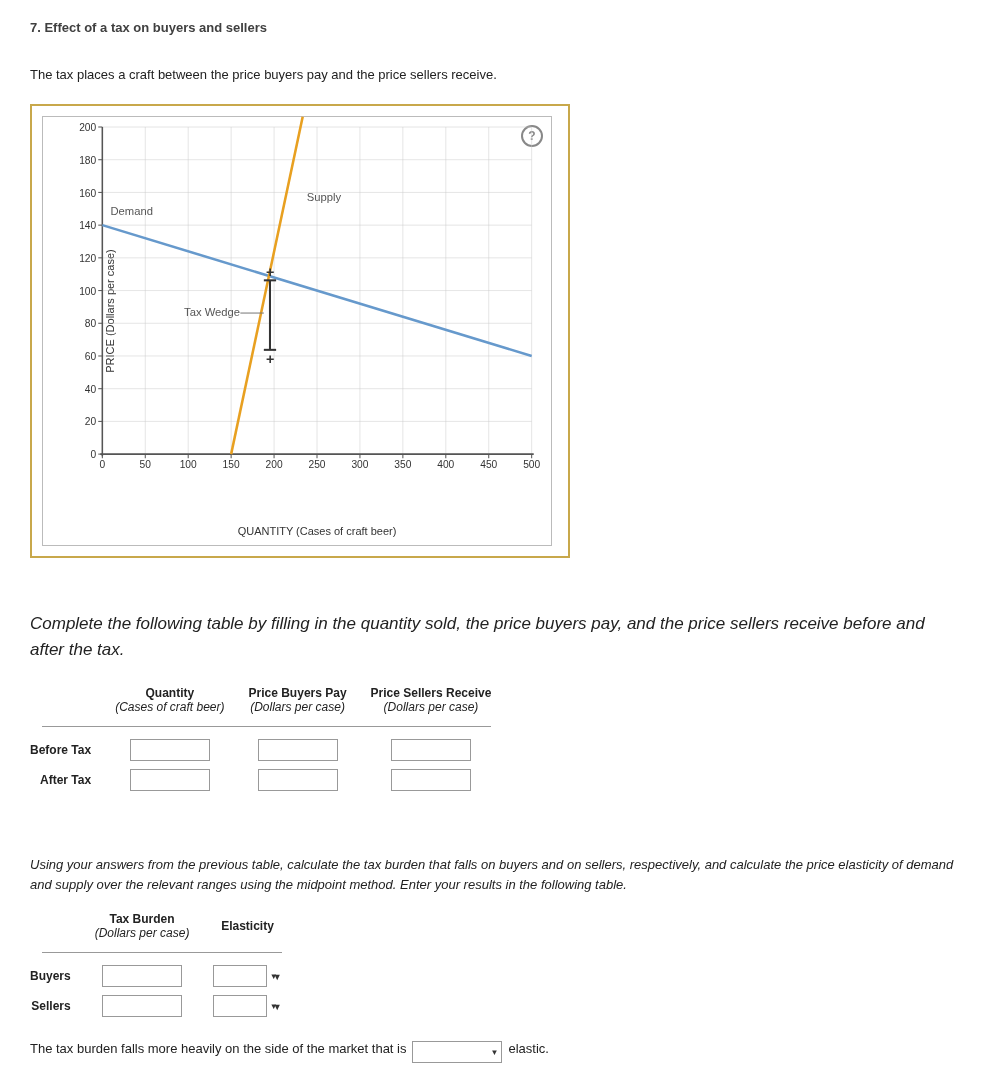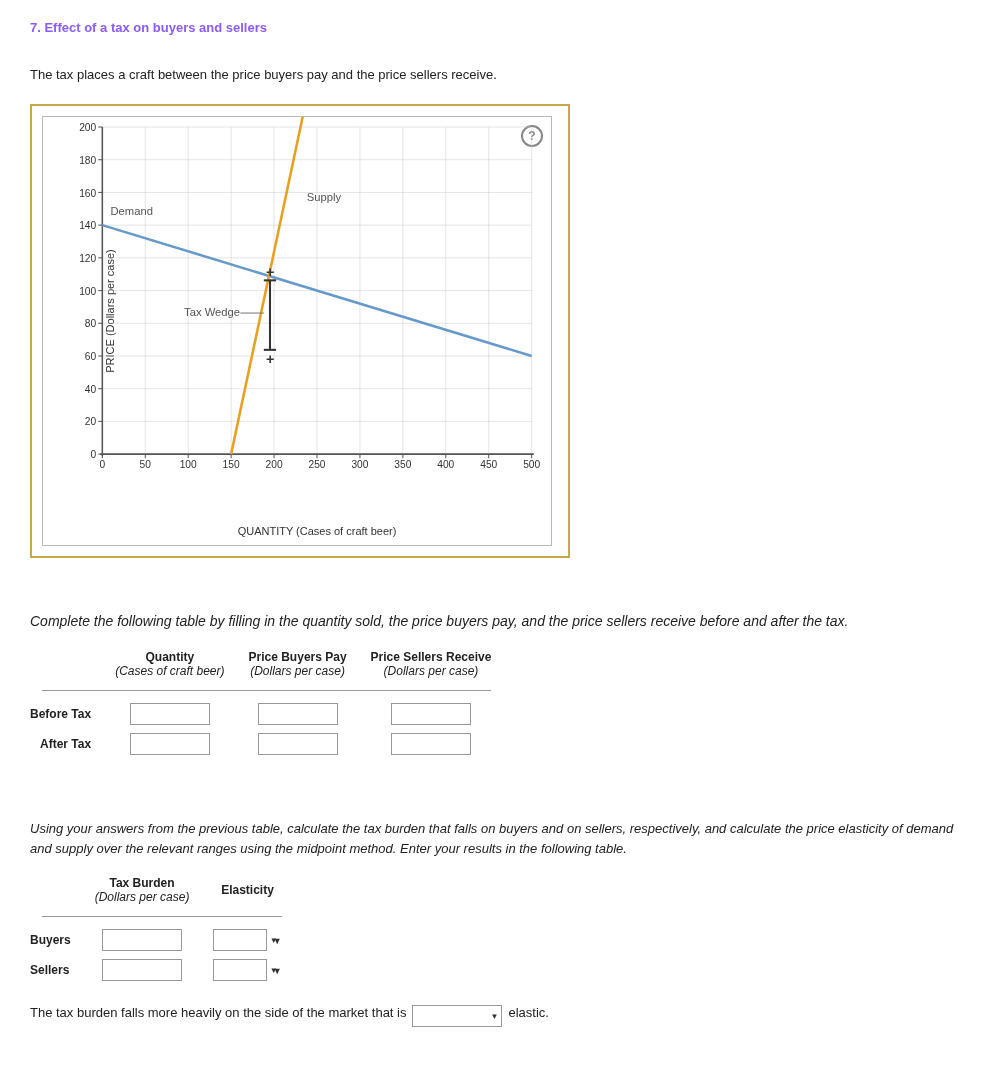--- a/index.html
+++ b/index.html
@@ -5,21 +5,21 @@
     * { box-sizing: border-box; margin: 0; padding: 0; }
     body {
       font-family: Arial, sans-serif;
       font-size: 13px;
       color: #222;
       background: #fff;
       padding: 20px 30px;
       width: 990px;
     }
     .question-title {
-      color: #8b5cf6;
+      color: #404040;
       font-weight: bold;
       font-size: 13px;
       margin-bottom: 10px;
     }
     .intro-text {
       font-size: 13px;
       line-height: 1.5;
       margin-bottom: 20px;
     }
     .graph-outer {
@@ -78,22 +78,22 @@
     }
     svg.chart-svg {
       position: absolute;
       top: 0; left: 0;
       width: 100%;
       height: 100%;
       overflow: visible;
     }
     .complete-text {
       font-style: italic;
-      font-size: 14px;
-      margin-bottom: 14px;
+      font-size: 17px;
+      margin-bottom: 20px;
       line-height: 1.5;
     }
     table.data-table {
       border-collapse: collapse;
     }
     table.data-table th, table.data-table td {
       padding: 4px 12px;
       font-size: 12px;
       text-align: center;
       vertical-align: middle;
@@ -134,21 +134,21 @@
     table.burden-table th, table.burden-table td {
       padding: 4px 12px;
       font-size: 12px;
       text-align: center;
       vertical-align: middle;
     }
     table.burden-table th {
       font-weight: bold;
     }
     table.burden-table td.row-label {
-      text-align: left;
+      text-align: right;
       font-weight: bold;
       padding-left: 0;
     }
     table.burden-table input[type="text"] {
       width: 80px;
       height: 22px;
       border: 1px solid #999;
       font-size: 12px;
       padding: 2px 4px;
     }

